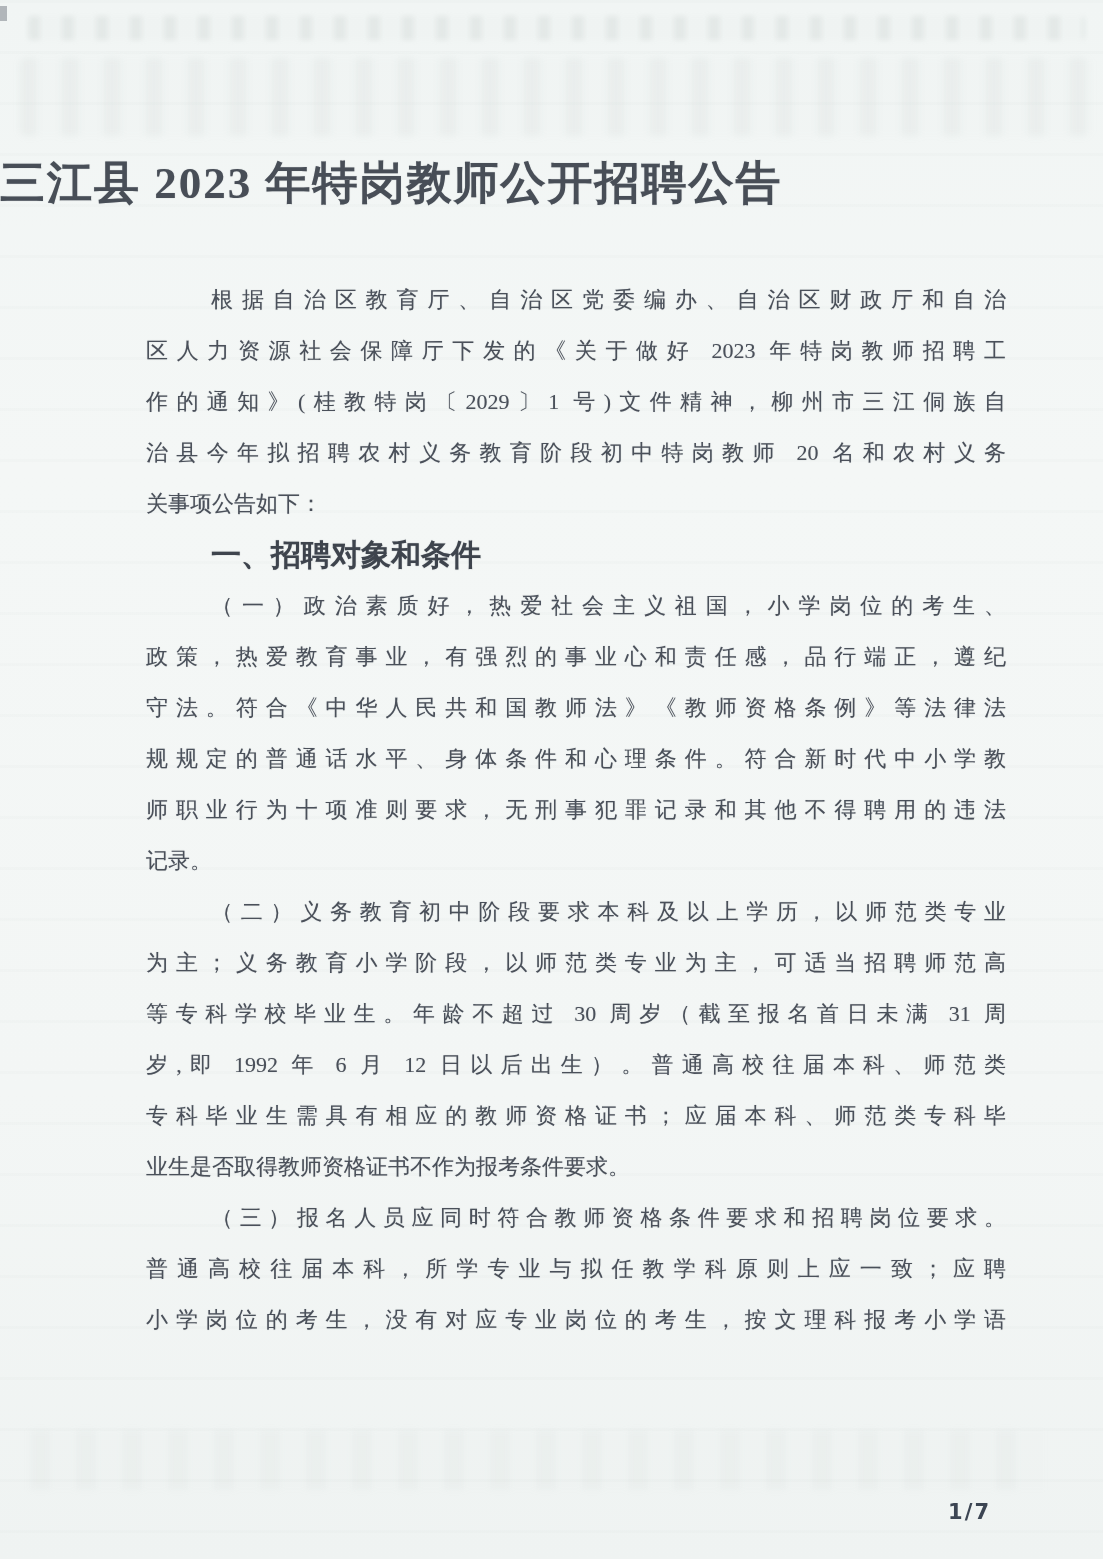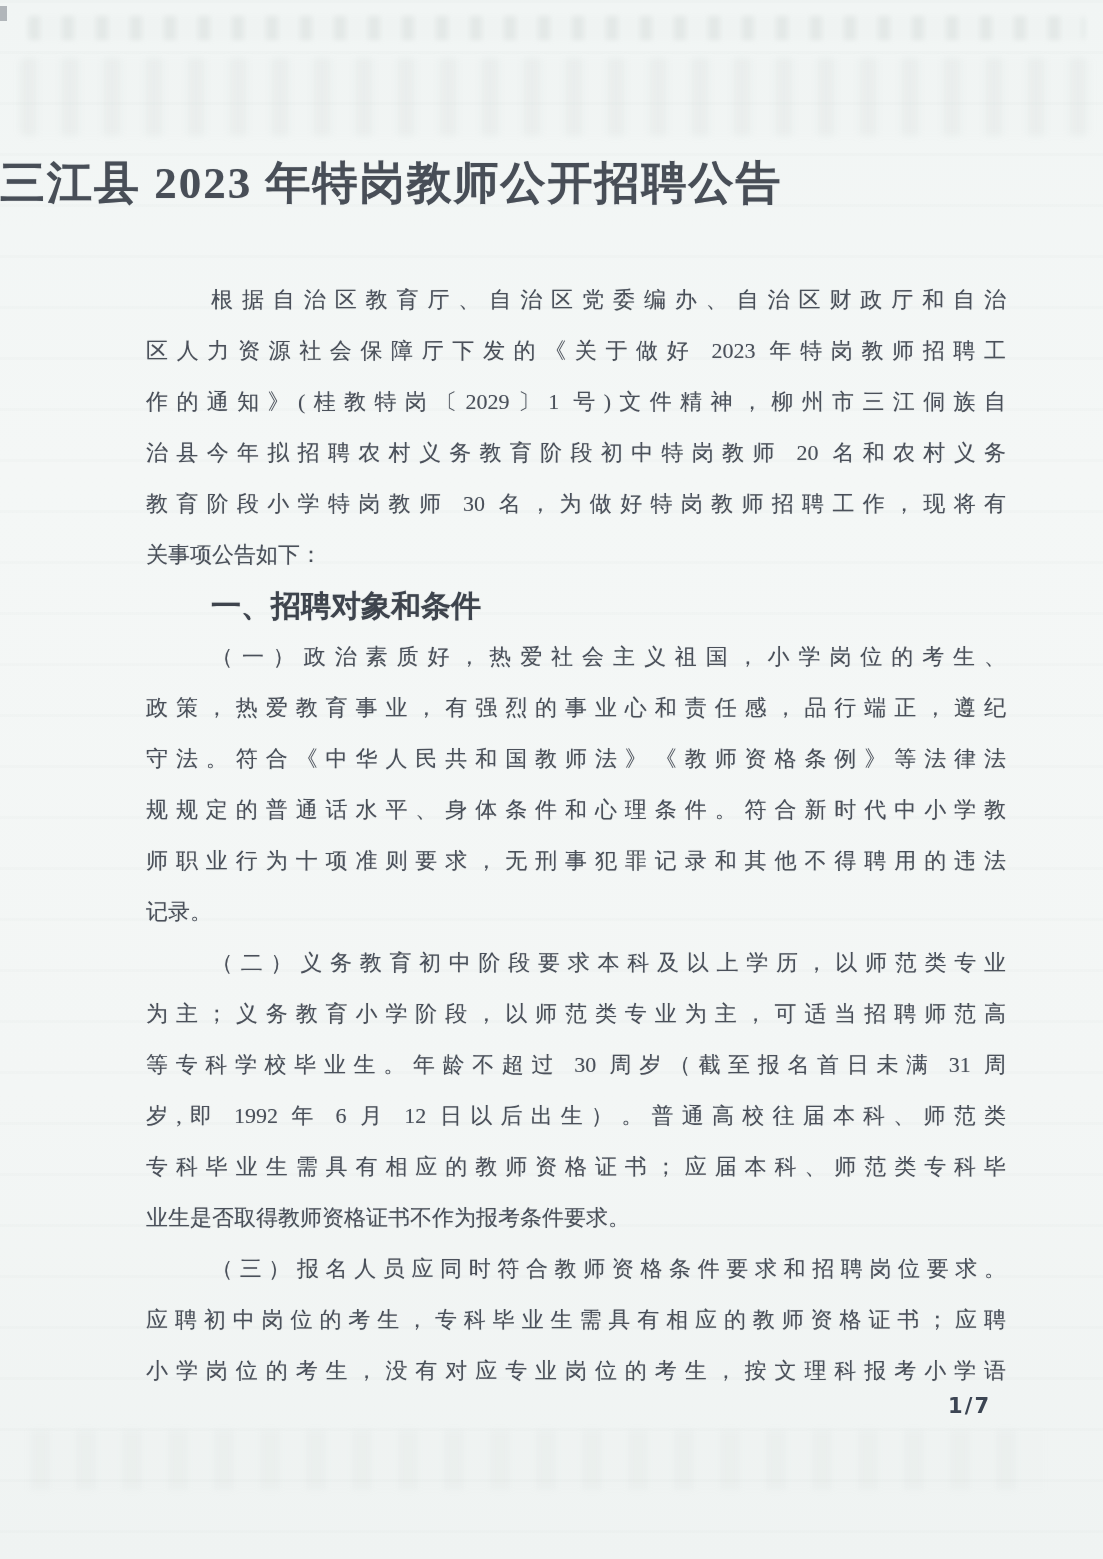--- a/index.html
+++ b/index.html
@@ -100,21 +100,21 @@
     padding-left: 65px;
   }
   .line.heading {
     font-weight: 700;
     font-size: 30px;
     color: #3e444d;
     text-shadow: 0 0 1px rgba(62,68,77,0.5);
   }
   .page-number {
     position: absolute;
-    top: 1394px;
+    top: 1500px;
     right: 112px;
     font-family: "DejaVu Sans", "Liberation Sans", sans-serif;
     font-weight: 700;
     font-size: 21px;
     letter-spacing: 2px;
     color: #3c4553;
   }
 </style>
 </head>
 <body>
@@ -125,33 +125,32 @@
 <div class="ghost-band-3"></div>
 <div class="corner-mark"></div>
 
 <h1 class="doc-title">三江县 2023 年特岗教师公开招聘公告</h1>
 
 <div class="doc-body">
     <div class="line justify indent">根据自治区教育厅、自治区党委编办、自治区财政厅和自治</div>
     <div class="line justify">区人力资源社会保障厅下发的《关于做好 2023 年特岗教师招聘工</div>
     <div class="line justify">作的通知》(桂教特岗〔2029〕1 号)文件精神，柳州市三江侗族自</div>
     <div class="line justify">治县今年拟招聘农村义务教育阶段初中特岗教师 20 名和农村义务</div>
-    <div class="line justify">教育阶段小学特岗教师 30 名，为做好特岗教师招聘工作，现将有</div>
     <div class="line plain">关事项公告如下：</div>
     <div class="line plain indent heading">一、招聘对象和条件</div>
     <div class="line justify indent">（一）政治素质好，热爱社会主义祖国，小学岗位的考生、</div>
     <div class="line justify">政策，热爱教育事业，有强烈的事业心和责任感，品行端正，遵纪</div>
     <div class="line justify">守法。符合《中华人民共和国教师法》《教师资格条例》等法律法</div>
     <div class="line justify">规规定的普通话水平、身体条件和心理条件。符合新时代中小学教</div>
     <div class="line justify">师职业行为十项准则要求，无刑事犯罪记录和其他不得聘用的违法</div>
     <div class="line plain">记录。</div>
     <div class="line justify indent">（二）义务教育初中阶段要求本科及以上学历，以师范类专业</div>
     <div class="line justify">为主；义务教育小学阶段，以师范类专业为主，可适当招聘师范高</div>
     <div class="line justify">等专科学校毕业生。年龄不超过 30 周岁（截至报名首日未满 31 周</div>
     <div class="line justify">岁,即 1992 年 6 月 12 日以后出生）。普通高校往届本科、师范类</div>
     <div class="line justify">专科毕业生需具有相应的教师资格证书；应届本科、师范类专科毕</div>
     <div class="line plain">业生是否取得教师资格证书不作为报考条件要求。</div>
     <div class="line justify indent">（三）报名人员应同时符合教师资格条件要求和招聘岗位要求。</div>
-    <div class="line justify">应聘初中岗位的考生，专科毕业生需具有相应的教师资格证书；应聘</div>
+    <div class="line justify">普通高校往届本科，所学专业与拟任教学科原则上应一致；应聘</div>
     <div class="line justify">小学岗位的考生，没有对应专业岗位的考生，按文理科报考小学语</div>
   </div>
 
 <div class="page-number">1/7</div>
 
 </body></html>

